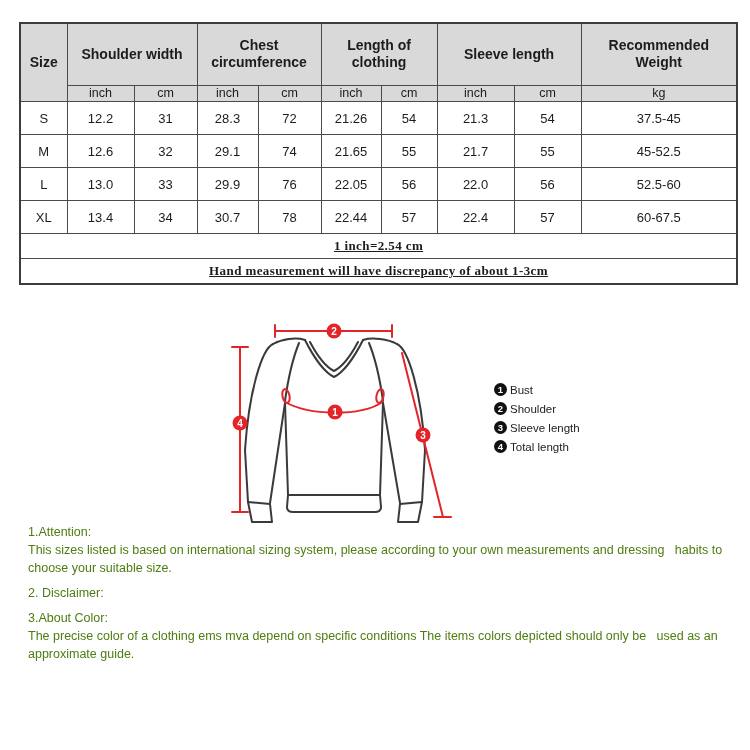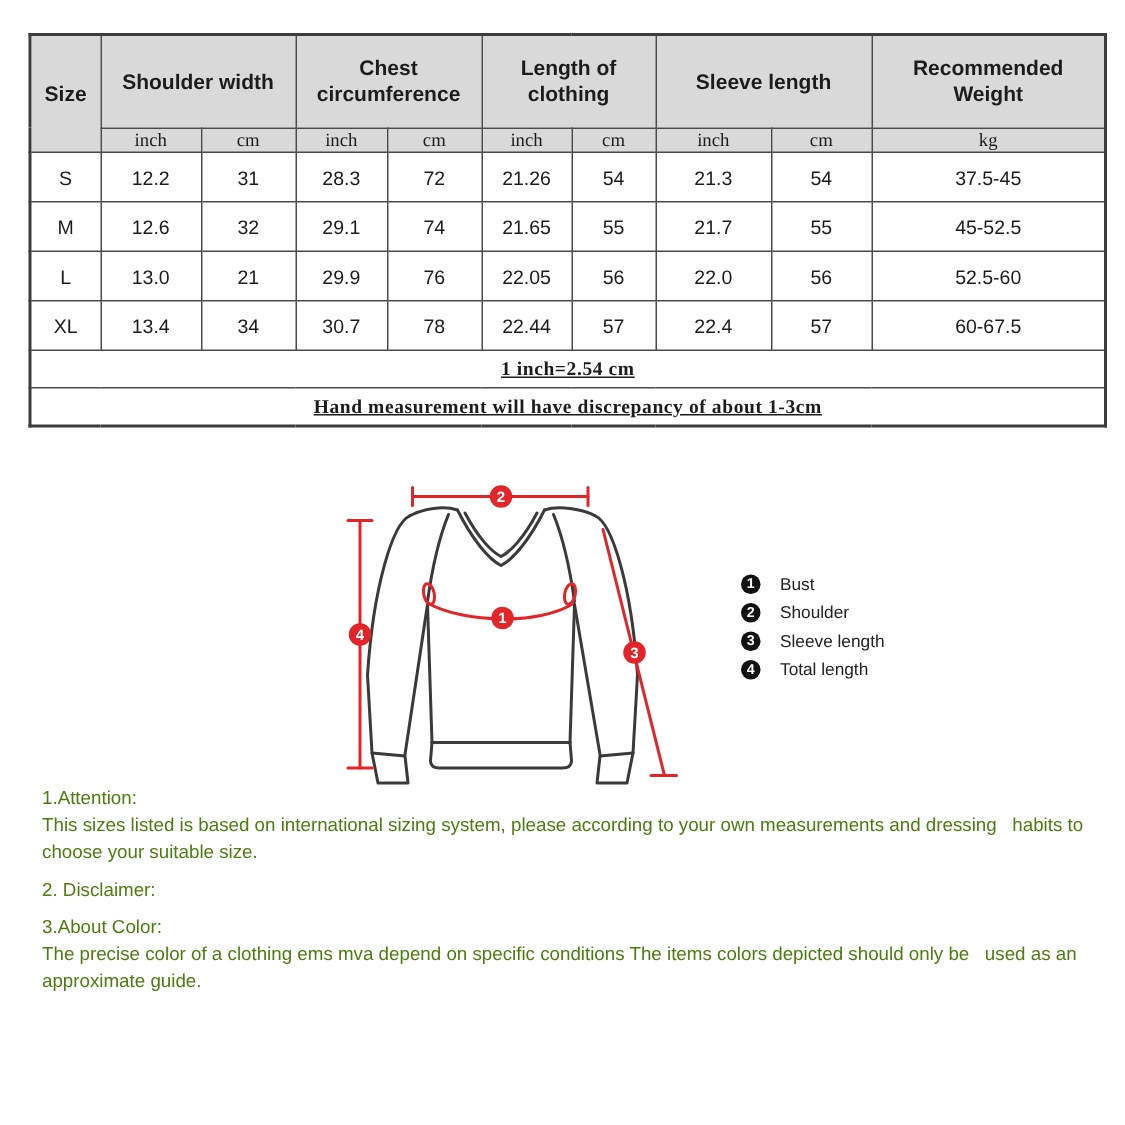--- a/index.html
+++ b/index.html
@@ -10,36 +10,36 @@
   table.size-chart{position:absolute;left:19px;top:22px;width:717px;
         border-collapse:collapse;table-layout:fixed;
         border:2px solid #3c3c3c;}
   table.size-chart th,table.size-chart td{
         border:1px solid #4b4b4b;text-align:center;vertical-align:middle;
         padding:0 2px;overflow:hidden;}
   table.size-chart th{background:#d9d9d9;font-weight:bold;font-size:14px;line-height:1.25;}
   table.size-chart th.unit{font-weight:normal;font-size:12.5px;}
   table.size-chart td{font-size:13px;background:#ffffff;}
   tr.row-group{height:62px;}
-  tr.row-units{height:15px;font-family:Liberation Serif, serif;}
+  tr.row-units{height:15px;}
   tr.row-data{height:33px;}
   tr.row-note{height:25px;}
   td.note-cell{font-family:"Liberation Serif",serif;font-weight:bold;font-size:12px;
         letter-spacing:0.4px;text-decoration:underline;}
   td.size-cell{font-size:13px;}
 
   
   .diagram-svg{position:absolute;left:220px;top:315px;}
 
   .legend{position:absolute;left:494px;top:380px;}
   .legend-item{display:flex;align-items:center;height:19px;}
   .legend-bullet{display:inline-block;width:13px;height:13px;border-radius:50%;
         background:#111111;color:#ffffff;font-size:9.5px;font-weight:bold;
         line-height:13px;text-align:center;flex:0 0 13px;}
-  .legend-label{margin-left:13px;font-size:11.5px;color:#222222;}
+  .legend-label{margin-left:3px;font-size:11.5px;color:#222222;}
 
   
   .sections{position:absolute;left:28px;top:523px;width:709px;
         font-size:12.5px;line-height:18px;color:#4d7c0f;}
   .section{margin:0 0 7px 0;}
   .section p{margin:0;white-space:pre-wrap;}
 </style>
 </head>
 <body>
 
@@ -99,21 +99,21 @@
         <td>74</td>
         <td>21.65</td>
         <td>55</td>
         <td>21.7</td>
         <td>55</td>
         <td>45-52.5</td>
       </tr>
       <tr class="row-data">
         <td class="size-cell">L</td>
         <td>13.0</td>
-        <td>21</td>
+        <td>33</td>
         <td>29.9</td>
         <td>76</td>
         <td>22.05</td>
         <td>56</td>
         <td>22.0</td>
         <td>56</td>
         <td>52.5-60</td>
       </tr>
       <tr class="row-data">
         <td class="size-cell">XL</td>

